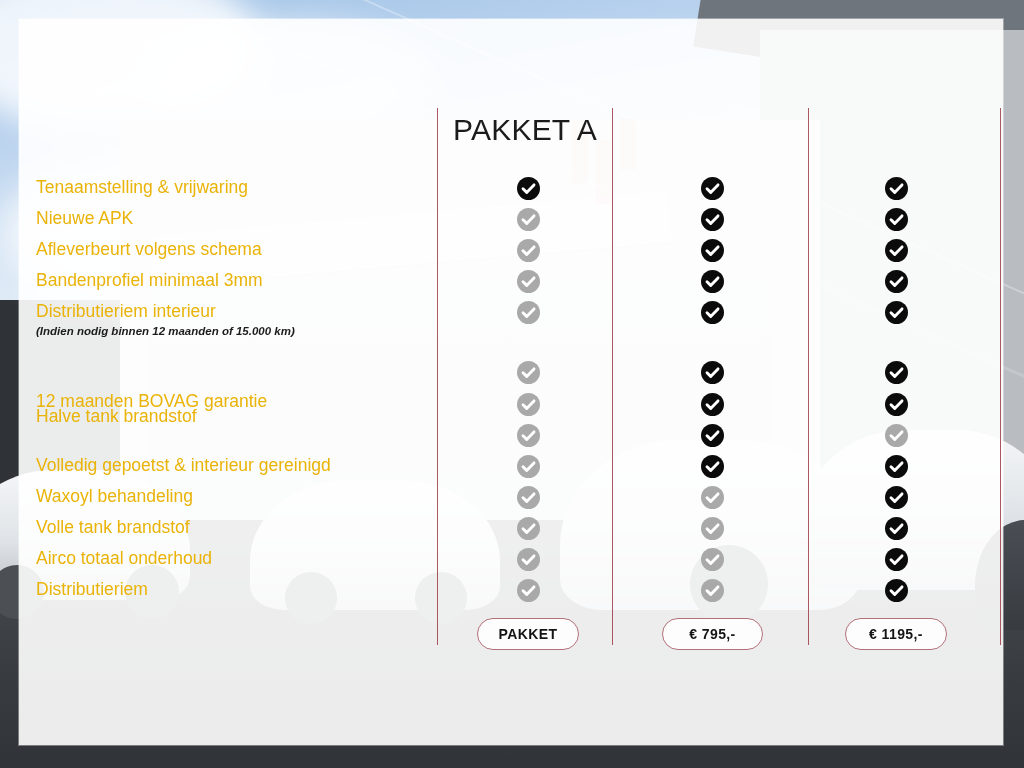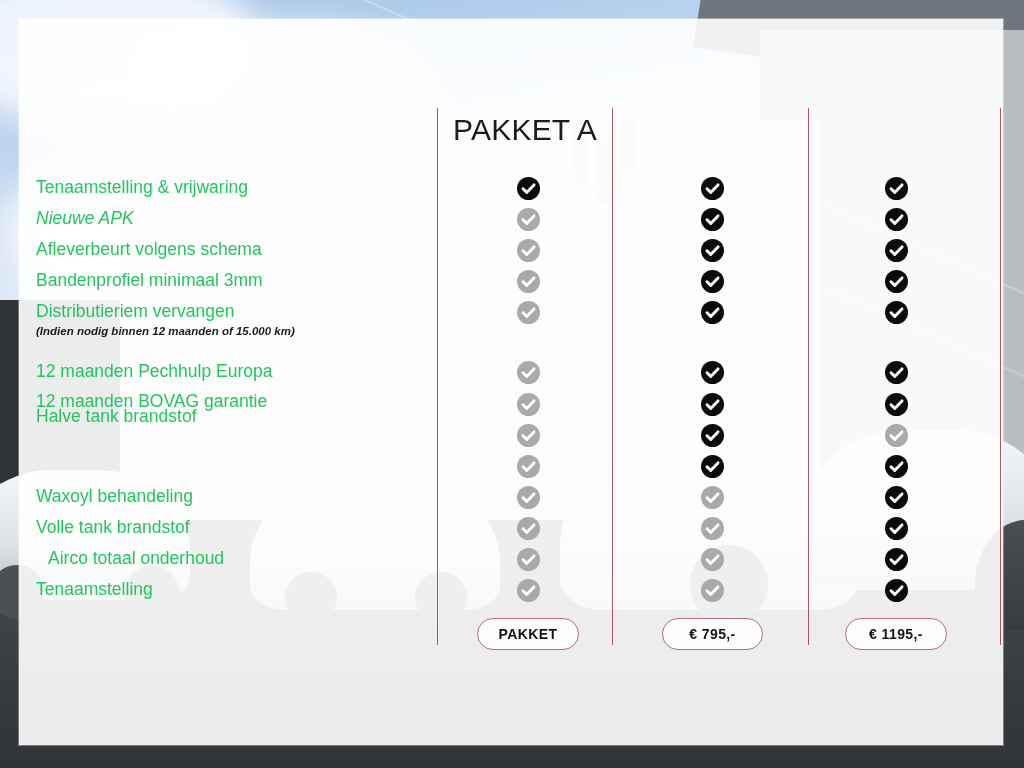--- a/index.html
+++ b/index.html
@@ -43,21 +43,21 @@
 
   .col-head{
     position:absolute;top:113px;
     font-size:30px;font-weight:400;color:#1b1b1b;
     letter-spacing:.2px;white-space:nowrap;
     text-align:center;
   }
 
   .feat{
     position:absolute;left:36px;
-    font-size:17.5px;color:#22c55e;white-space:nowrap;
+    font-size:17.5px;color:#eab308;white-space:nowrap;
     line-height:1;
   }
   .feat-note{
     position:absolute;left:36px;
     font-size:11.5px;color:#1c1c1c;font-style:italic;font-weight:700;
     white-space:nowrap;line-height:1;
   }
 
   .chk{position:absolute;width:23px;height:23px;border-radius:50%;}
   .chk svg{display:block;width:23px;height:23px;}
@@ -122,33 +122,33 @@
   <div class="table">
 
     <div class="divider" style="left:437px;top:108px;height:537px;"></div>
     <div class="divider" style="left:612px;top:108px;height:537px;"></div>
     <div class="divider" style="left:808px;top:108px;height:537px;"></div>
     <div class="divider" style="left:1000px;top:108px;height:537px;"></div>
 
     <div class="col-head" style="left:437px;width:176px;">PAKKET A</div>
 
     <div class="feat" style="top:179px;">Tenaamstelling &amp; vrijwaring</div>
-    <div class="feat" style="top:210px;font-style:italic;">Nieuwe APK</div>
+    <div class="feat" style="top:210px;">Nieuwe APK</div>
     <div class="feat" style="top:241px;">Afleverbeurt volgens schema</div>
     <div class="feat" style="top:272px;">Bandenprofiel minimaal 3mm</div>
-    <div class="feat" style="top:303px;">Distributieriem vervangen</div>
+    <div class="feat" style="top:303px;">Distributieriem interieur</div>
     <div class="feat-note" style="top:326px;">(Indien nodig binnen 12 maanden of 15.000 km)</div>
 
-    <div class="feat" style="top:363px;">12 maanden Pechhulp Europa</div>
     <div class="feat" style="top:393px;">12 maanden BOVAG garantie</div>
     <div class="feat" style="top:408px;">Halve tank brandstof</div>
+    <div class="feat" style="top:457px;">Volledig gepoetst &amp; interieur gereinigd</div>
     <div class="feat" style="top:488px;">Waxoyl behandeling</div>
     <div class="feat" style="top:519px;">Volle tank brandstof</div>
-    <div class="feat" style="top:550px;margin-left:12px;">Airco totaal onderhoud</div>
-    <div class="feat" style="top:581px;">Tenaamstelling</div>
+    <div class="feat" style="top:550px;">Airco totaal onderhoud</div>
+    <div class="feat" style="top:581px;">Distributieriem</div>
 
     <div id="checks">
         <div class="chk on" style="left: 517px; top: 177px;">
           <svg viewBox="0 0 23 23" aria-hidden="true">
             <path d="M6 11.8 L9.7 15.4 L17 7.9" fill="none" stroke="#ffffff" stroke-width="2.9" stroke-linecap="round" stroke-linejoin="round"></path>
           </svg>
         </div>
         <div class="chk on" style="left: 701px; top: 177px;">
           <svg viewBox="0 0 23 23" aria-hidden="true">
             <path d="M6 11.8 L9.7 15.4 L17 7.9" fill="none" stroke="#ffffff" stroke-width="2.9" stroke-linecap="round" stroke-linejoin="round"></path>

